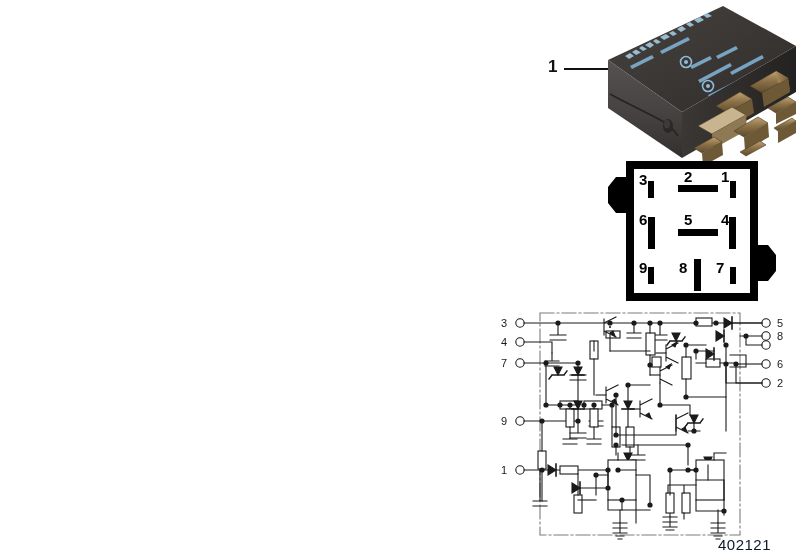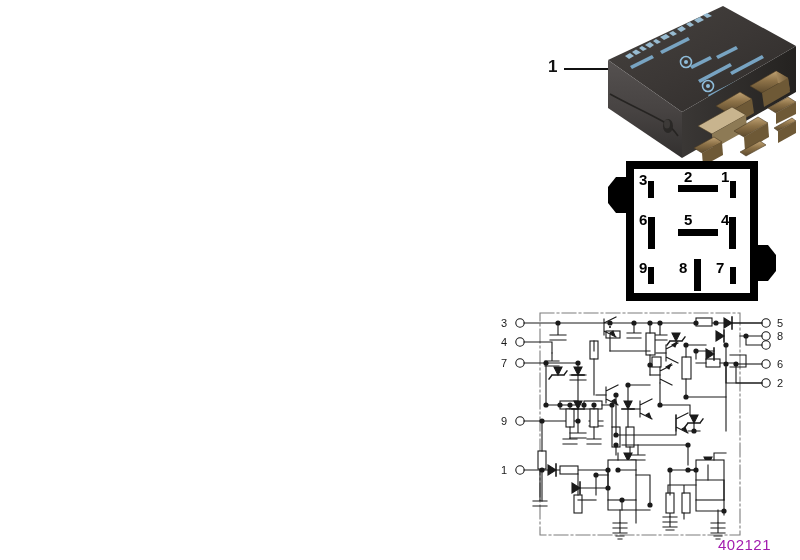--- a/index.html
+++ b/index.html
@@ -29,21 +29,21 @@
   
   .pinbox{position:absolute;}
   .pinbox svg{display:block;}
 
   
   .schem{position:absolute;}
   .schem svg{display:block;}
 
   .partnum{
     position:absolute;
-    font-size:15px;color:#a21caf;letter-spacing:.5px;
+    font-size:15px;color:#0f172a;letter-spacing:.5px;
   }
 </style>
 </head>
 <body>
 
 <div class="stage">
 
   <div class="callout-num" style="left:548px;top:58px;">1</div>
   <div class="callout-line" style="left:564px;top:68px;width:52px;"></div>
 

